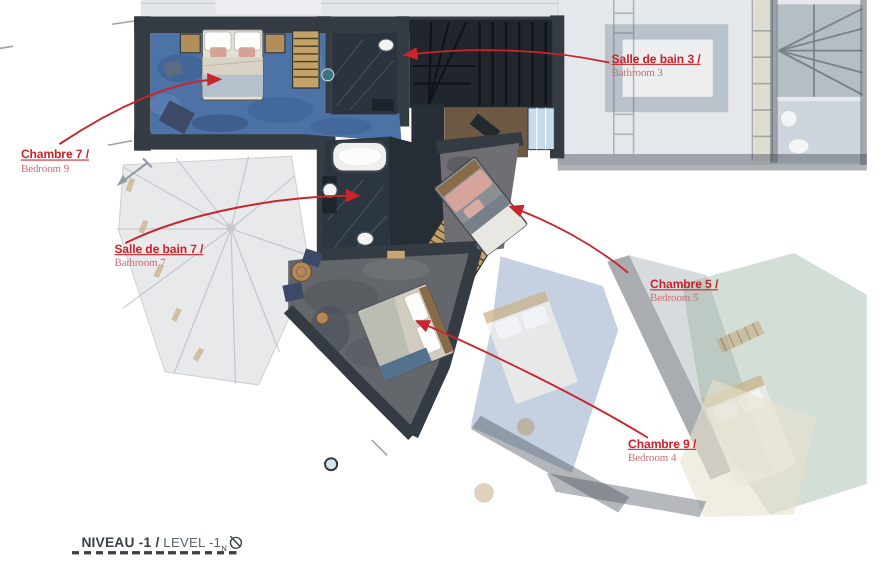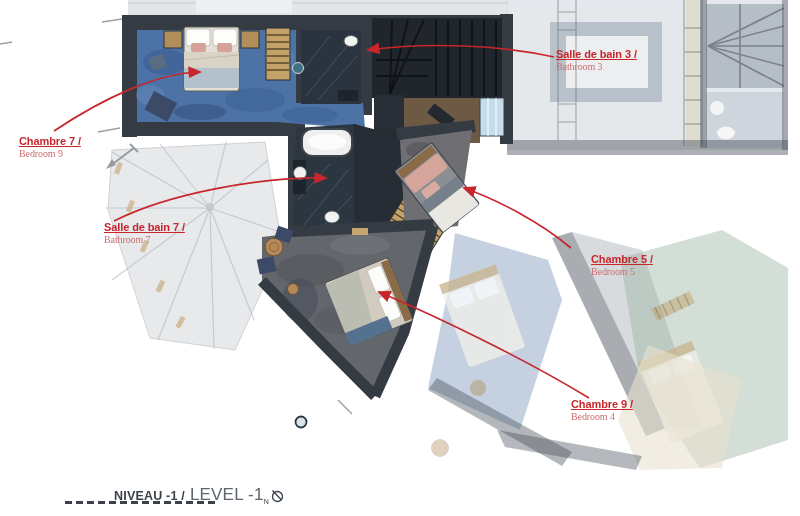--- a/index.html
+++ b/index.html
@@ -6,22 +6,22 @@
   body{width:800px;height:516px;position:relative;overflow:hidden;
        font-family:"Liberation Sans", sans-serif;}
   #plan{position:absolute;left:0;top:0;}
   .room-label{position:absolute;line-height:1.22;white-space:nowrap;}
   .room-label .t{font-weight:bold;font-size:11px;letter-spacing:-0.1px;
                  color:var(--accent-red,#c8262c);display:block;text-decoration:underline;}
   .room-label .s{font-size:10px;letter-spacing:-0.1px;
                  color:var(--accent-red-light,#cd6e70);display:block;margin-top:0px;font-family:Liberation Serif, serif;}
   #footer{position:absolute;left:74px;top:485px;color:var(--ink,#3a4148);
           font-size:12.5px;letter-spacing:0.2px;white-space:nowrap;}
-  #footer .fr{font-weight:bold;margin-left:40px;}
-  #footer .en{font-weight:normal;color:var(--ink-light,#5d646c);font-size:17px;}
+  #footer .fr{font-weight:bold;}
+  #footer .en{font-weight:normal;color:var(--ink-light,#5d646c);font-size:12px;}
   #footer sub{font-size:7px;color:var(--ink,#3a4148);}
   #footer svg{vertical-align:-3px;margin-left:1px;}
   #level-underline{position:absolute;left:65px;top:501px;width:150px;height:2.6px;
      background:repeating-linear-gradient(90deg,var(--ink,#3a4148) 0 7px,transparent 7px 11px);}
 </style>
 </head>
 <body>
 
 <svg id="plan" width="800" height="516" viewBox="0 0 800 516">
   <defs>

